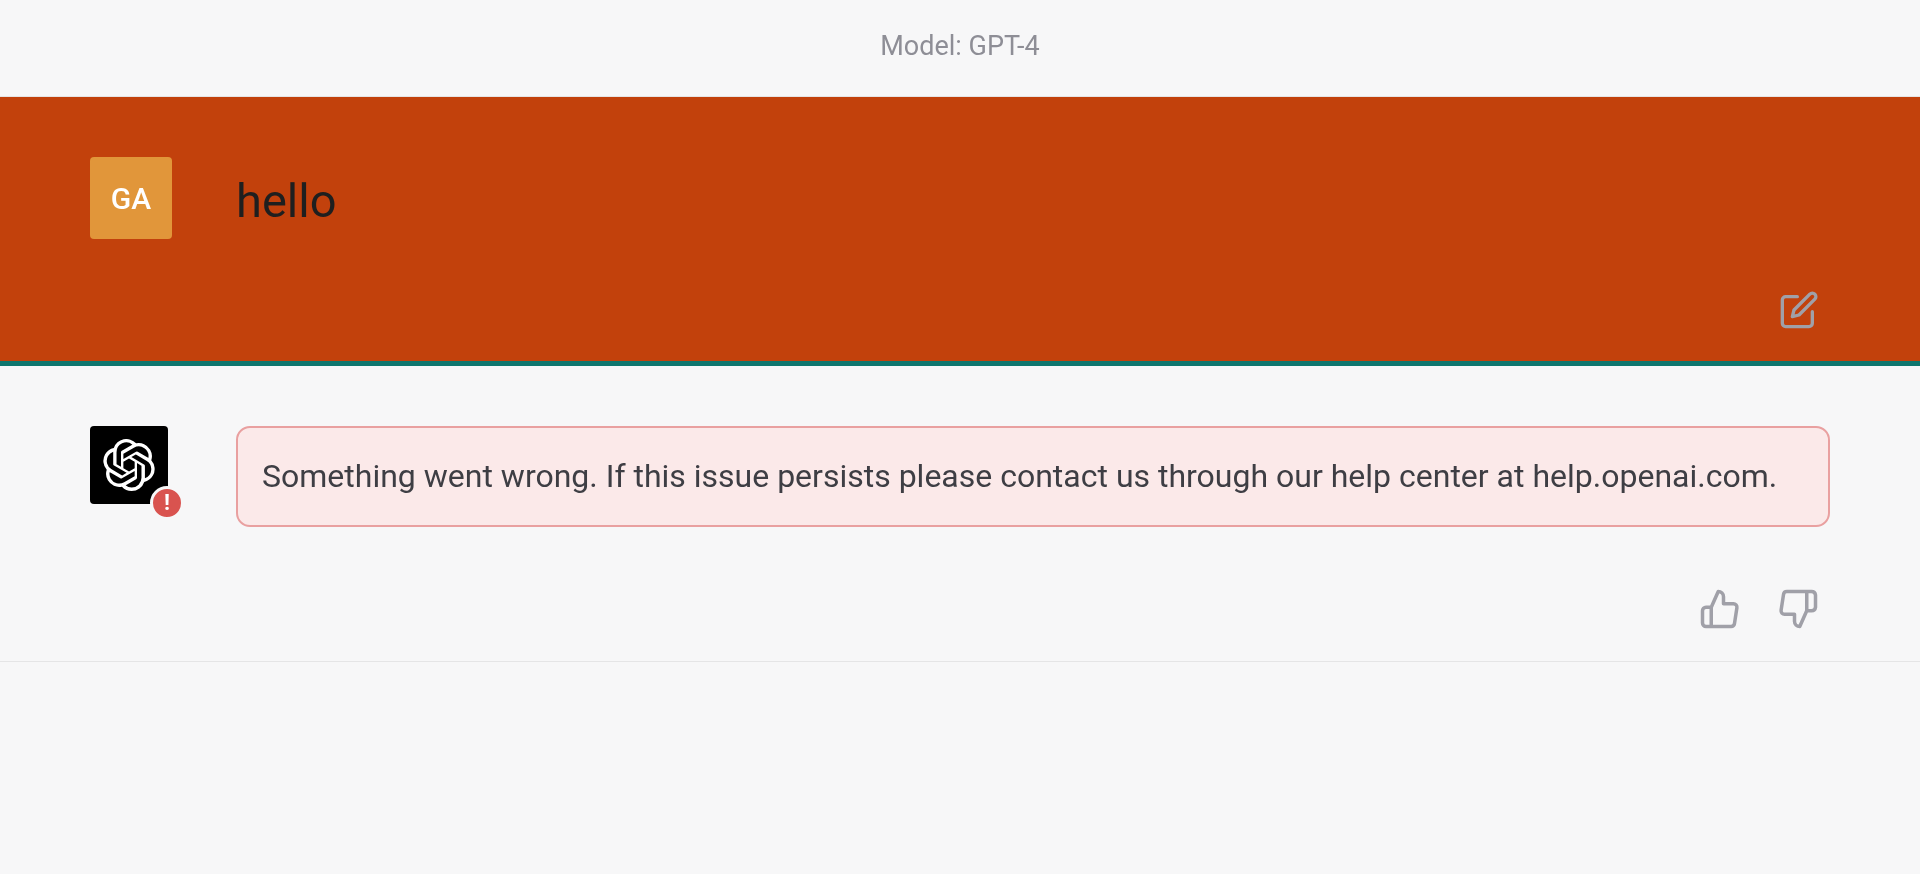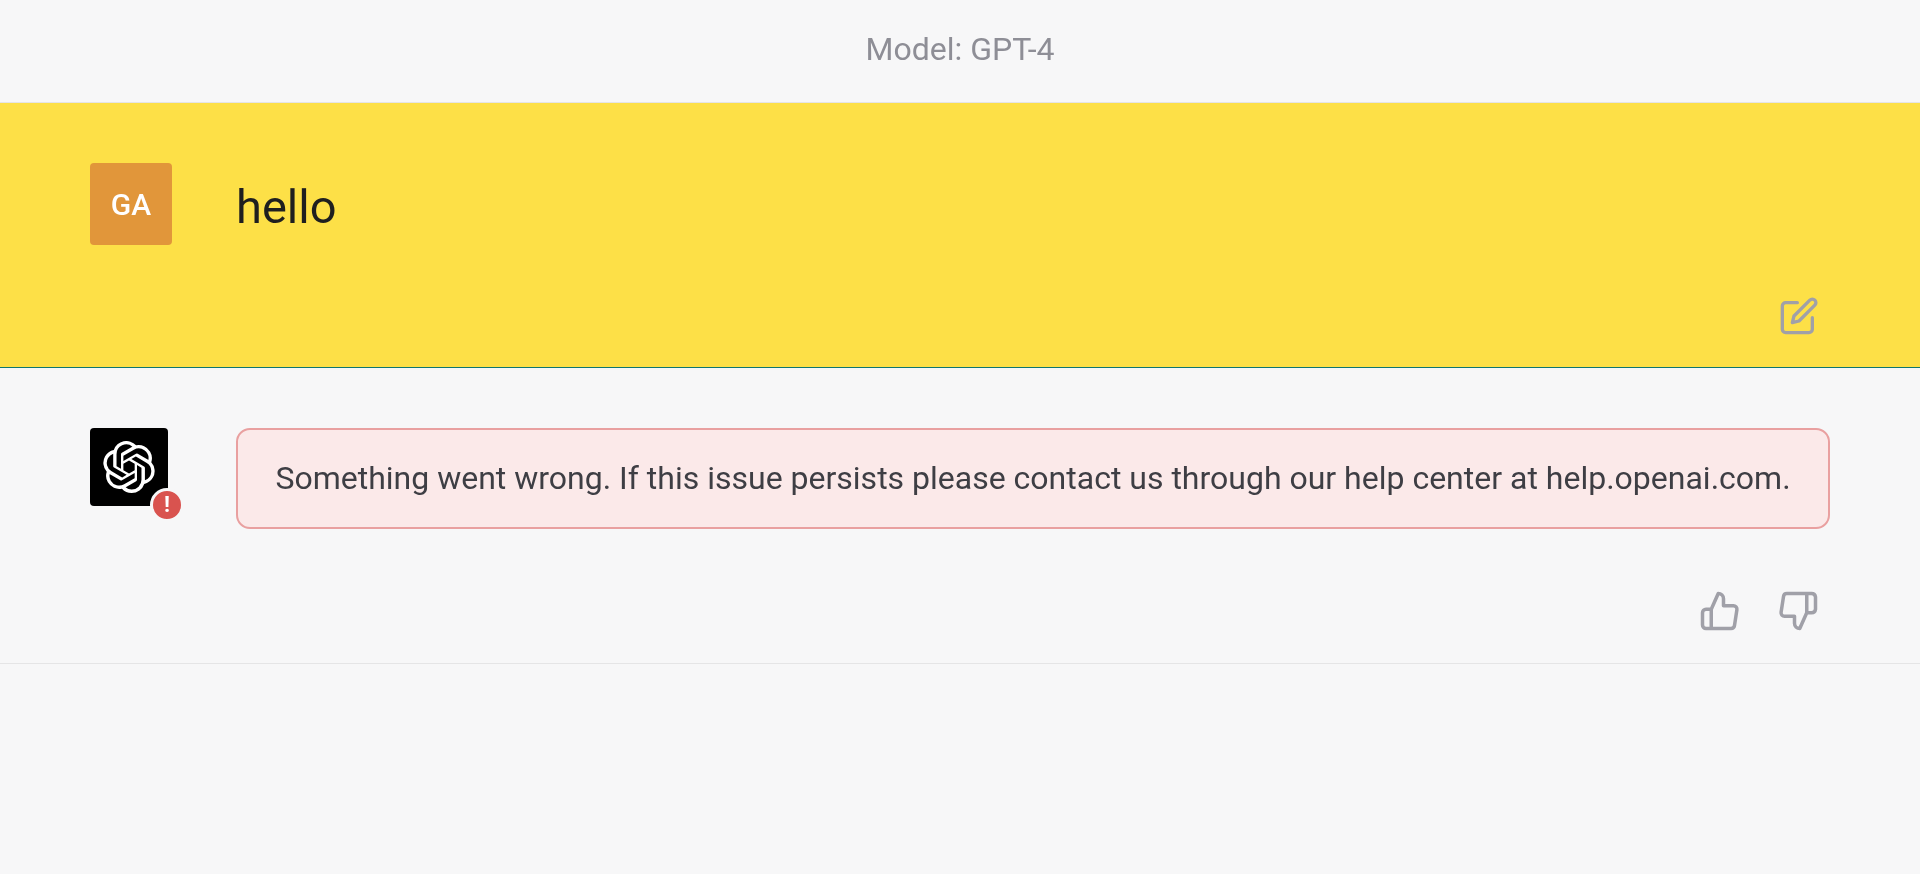--- a/index.html
+++ b/index.html
@@ -15,26 +15,26 @@
       color: #1f1f1f;
     }
     .header {
       background: #f7f7f8;
       text-align: center;
       padding: 30px 20px 34px 20px;
       border-bottom: 1px solid #e5e5e6;
     }
     .model-label {
       color: #8e8e96;
-      font-size: 32px;
+      font-size: 27px;
       font-weight: 400;
     }
     .user-message-block {
-      background: #fde047;
-      border-bottom: 1px solid #0f766e;
+      background: #c2410c;
+      border-bottom: 5px solid #0f766e;
       padding: 60px 90px 30px 90px;
       position: relative;
     }
     .avatar-box {
       width: 82px;
       height: 82px;
       background: #e1963a;
       color: #ffffff;
       display: flex;
       align-items: center;
@@ -112,26 +112,25 @@
       color: #ffffff;
       font-size: 22px;
       font-weight: 700;
       line-height: 1;
     }
     .error-box {
       flex: 1;
       background: #fbe9e9;
       border: 2px solid #e9a0a0;
       border-radius: 14px;
-      padding: 26px 36px;
+      padding: 26px 24px;
       font-size: 32px;
       color: #3e3e44;
       line-height: 1.4;
       font-weight: 400;
-      text-align: center;
     }
     .feedback-row {
       display: flex;
       justify-content: flex-end;
       gap: 34px;
       padding-top: 60px;
       padding-right: 10px;
     }
     .feedback-btn {
       width: 44px;

